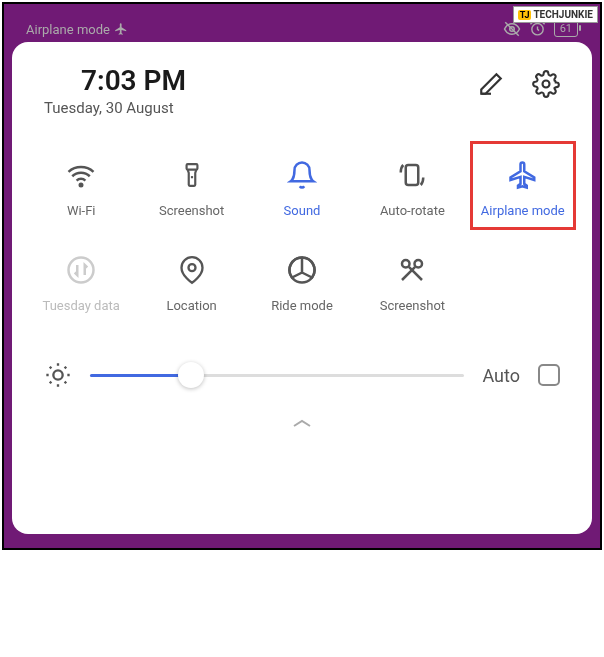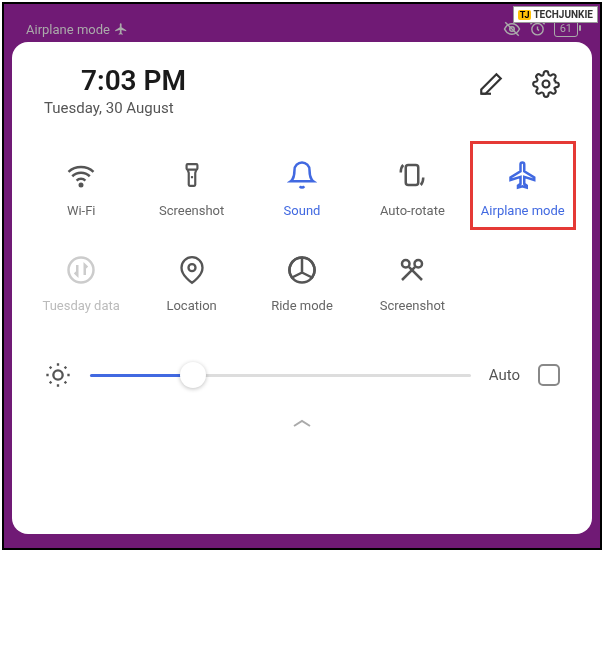--- a/index.html
+++ b/index.html
@@ -156,21 +156,21 @@
       width: 26px;
       height: 26px;
       background: #fff;
       border-radius: 50%;
       box-shadow: 0 1px 4px rgba(0,0,0,0.25);
       top: -12px;
       left: 27%;
       transform: translateX(-50%);
     }
     .auto-label {
-      font-size: 15px;
+      font-size: 18px;
       color: #555;
     }
     .checkbox {
       width: 22px;
       height: 22px;
       border: 2px solid #888;
       border-radius: 5px;
     }
     .chevron-down {
       display: flex;

